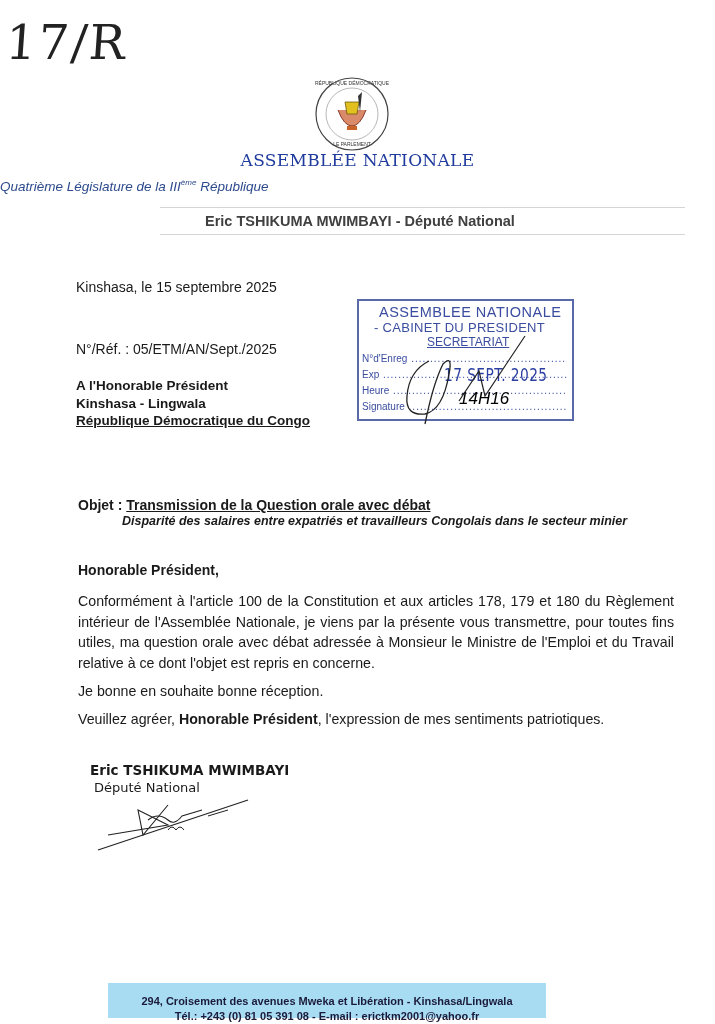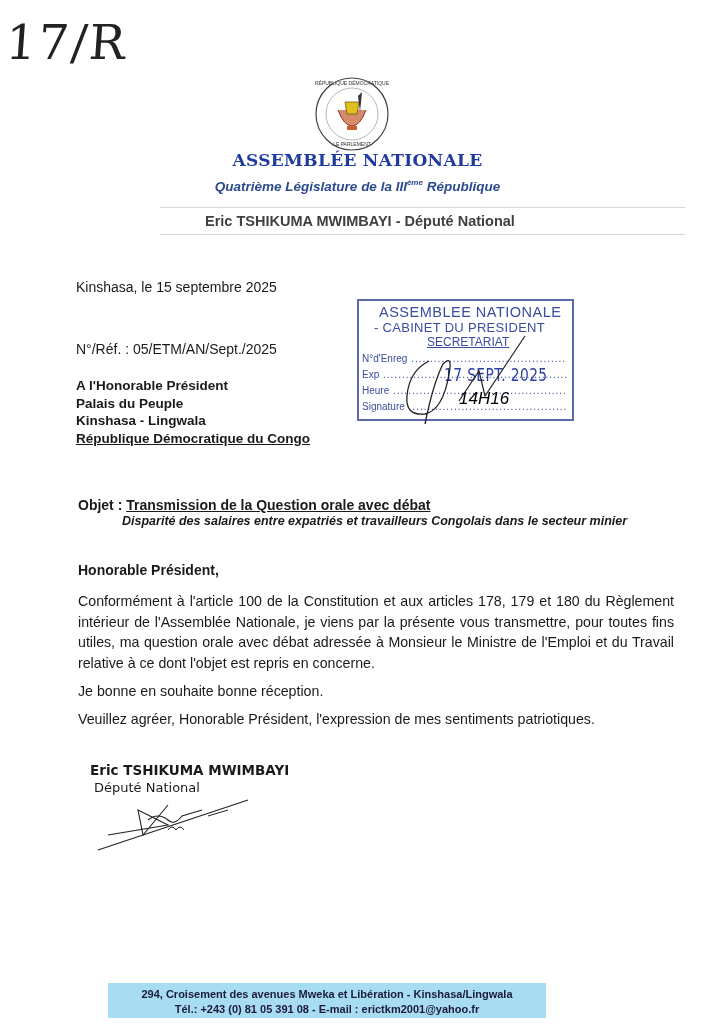--- a/index.html
+++ b/index.html
@@ -8,26 +8,26 @@
       font-family: "Liberation Sans", sans-serif; color: #1a1a1a;
     }
     .abs { position: absolute; }
     .handwritten {
       left: 6px; top: 14px; font-family: "DejaVu Serif", serif; font-size: 48px; color: #222;
       letter-spacing: 2px; transform: skewX(-4deg);
     }
     .emblem { left: 314px; top: 76px; width: 76px; height: 76px; }
     .assembly-title {
       left: 0; width: 715px; top: 150px; text-align: center;
-      font-family: "DejaVu Serif", serif; font-weight: bold; font-size: 17px; color: #1f3b9e;
+      font-family: "DejaVu Serif", serif; font-weight: normal; font-size: 17px; color: #1f3b9e;
       letter-spacing: 0.3px;
     }
     .legislature {
-      left: 0; width: 715px; top: 178px; text-align: center; font-style: italic;
-      font-size: 13.5px; color: #2c4a8c; font-weight: bold;
+      left: 0; width: 715px; top: 178px; text-align: left; font-style: italic;
+      font-size: 13.5px; color: #2c4a8c;
     }
     .legislature sup { font-size: 8px; }
     .rule { height: 1px; background: #d5d5d5; }
     .deputy-header {
       left: 205px; top: 213px; font-weight: bold; font-size: 14.5px; color: #404040;
     }
     .date-line { left: 76px; top: 279px; font-size: 14px; }
     .ref-line { left: 76px; top: 341px; font-size: 14px; }
     .address { left: 76px; top: 377px; font-size: 13.5px; font-weight: bold; line-height: 17.6px; }
     .address .u { text-decoration: underline; }
@@ -45,28 +45,28 @@
     .stamp svg { position: absolute; left: 0; top: 0; }
     .objet { left: 78px; top: 497px; font-size: 14px; font-weight: bold; }
     .objet .u { text-decoration: underline; }
     .objet-sub { left: 122px; top: 514px; font-size: 12.5px; font-weight: bold; font-style: italic; }
     .salutation { left: 78px; top: 562px; font-size: 14px; font-weight: bold; }
     .body-para {
       left: 78px; top: 591px; width: 596px; font-size: 14.2px; line-height: 20.7px; text-align: justify;
     }
     .p2 { left: 78px; top: 683px; font-size: 14.2px; }
     .p3 { left: 78px; top: 711px; font-size: 14.2px; }
-    .p3 b { font-weight: normal; }
+    .p3 b { font-weight: bold; }
     .sign-name { left: 90px; top: 762px; font-size: 13.5px; font-weight: bold; font-family: "DejaVu Sans", sans-serif; }
     .sign-title { left: 94px; top: 780px; font-size: 13px; font-family: "DejaVu Sans", sans-serif; }
     .signature { left: 88px; top: 780px; width: 170px; height: 75px; }
     .footer {
       left: 108px; top: 983px; width: 438px; height: 35px; background: #a8dcf2;
       text-align: center; font-size: 11px; font-weight: bold; color: #1a1a3a; line-height: 14.5px;
-      padding-top: 4px; box-sizing: border-box;
+      padding-top: 11px; box-sizing: border-box;
     }
   </style>
 </head>
 <body>
 
 <div class="abs handwritten">17/R</div>
 
 <svg class="abs emblem" viewBox="0 0 76 76">
   <circle cx="38" cy="38" r="36" fill="none" stroke="#444" stroke-width="1.2"></circle>
   <circle cx="38" cy="38" r="26" fill="none" stroke="#888" stroke-width="0.6"></circle>
@@ -83,21 +83,20 @@
 
 <div class="abs rule" style="left:160px; top:207px; width:525px;"></div>
 <div class="abs deputy-header">Eric TSHIKUMA MWIMBAYI  -  Député National</div>
 <div class="abs rule" style="left:160px; top:234px; width:525px;"></div>
 
 <div class="abs date-line">Kinshasa, le 15 septembre 2025</div>
 <div class="abs ref-line">N°/Réf. : 05/ETM/AN/Sept./2025</div>
 
 <div class="abs address">
   <div>A l'Honorable Président</div>
-  <div>Palais du Peuple</div>
   <div>Kinshasa - Lingwala</div>
   <div class="u">République Démocratique du Congo</div>
 </div>
 
 <div class="abs stamp">
   <div class="l1">ASSEMBLEE NATIONALE</div>
   <div class="l2">- CABINET DU PRESIDENT</div>
   <div class="l3">SECRETARIAT</div>
   <div class="field" style="top:52px;">N°d'Enreg</div>
   <div class="field" style="top:68px;">Exp</div>

